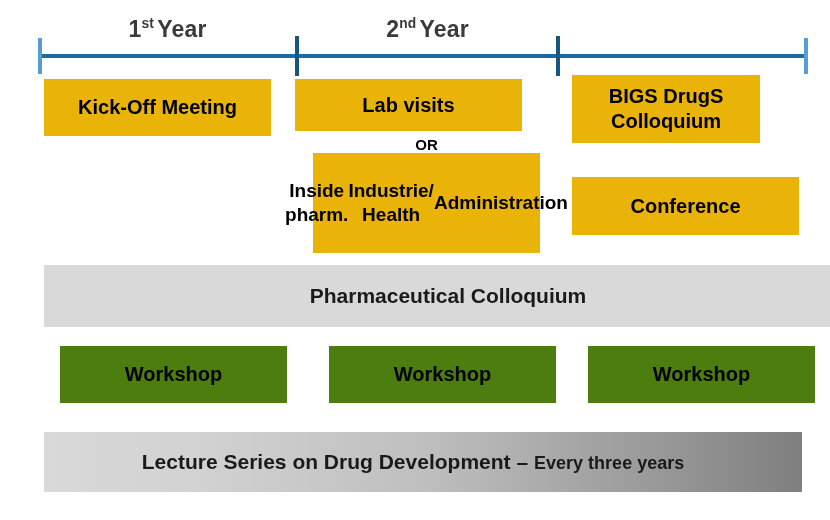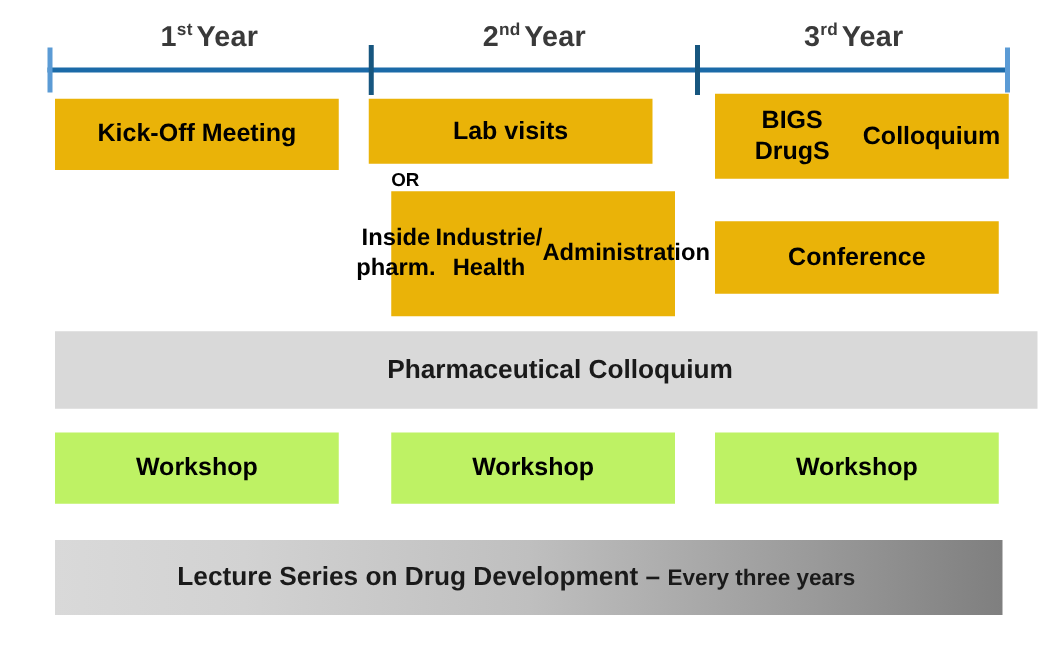--- a/index.html
+++ b/index.html
@@ -71,30 +71,31 @@
     display: flex;
     align-items: center;
     justify-content: center;
     text-align: center;
     font-weight: bold;
     color: #000000;
     box-sizing: border-box;
     padding: 0 6px;
   }
   .box-yellow { background: #eab308; }
-  .box-blue   { background: #bef264; }
+  .box-blue   { background: #4d7c0f; margin-left: 16px; }
 
   .box .line { display: block; width: 100%; }
 
   .box-text-20 { font-size: 20px; line-height: 25px; }
   .box-text-19 { font-size: 19px; line-height: 24px; }
 
   
   .or-label {
     position: absolute;
+    text-align: center;
     font-size: 15px;
     font-weight: bold;
     color: #000000;
     line-height: 16px;
   }
 
   
   .bar {
     position: absolute;
     display: flex;
@@ -133,43 +134,40 @@
 <div id="canvas">
 
   <div class="year-label" style="left: 38px; width: 259px;">
     <span>1</span><sup>st</sup><span class="yr-word">Year</span>
   </div>
 
   <div class="year-label" style="left: 297px; width: 261px;">
     <span>2</span><sup>nd</sup><span class="yr-word">Year</span>
   </div>
 
-  <div class="year-label" style="left: 558px; width: 250px;">
-    <span>3</span><sup>rd</sup><span class="yr-word">Year</span>
-  </div>
 
   <div class="axis-line"></div>
   <div class="tick tick-end" style="left: 38px;"></div>
   <div class="tick tick-mid" style="left: 295px;"></div>
   <div class="tick tick-mid" style="left: 556px;"></div>
   <div class="tick tick-end" style="left: 804px;"></div>
 
   <div class="box box-yellow box-text-20" style="left: 44px; top: 79px; width: 227px; height: 57px;">
     <span class="line">Kick-Off Meeting</span>
   </div>
 
   <div class="box box-yellow box-text-20" style="left: 295px; top: 79px; width: 227px; height: 52px;">
     <span class="line">Lab visits</span>
   </div>
 
   <div class="or-label" style="left: 313px; top: 137px; width: 227px;">
     <span>OR</span>
   </div>
 
-  <div class="box box-yellow box-text-20" style="left: 572px; top: 75px; width: 235px; height: 68px; flex-direction: row;">
+  <div class="box box-yellow box-text-20" style="left: 572px; top: 75px; width: 188px; height: 68px; flex-direction: column;">
     <span class="line">BIGS DrugS</span>
     <span class="line">Colloquium</span>
   </div>
 
 
   <div class="box box-yellow box-text-19" style="left: 313px; top: 153px; width: 227px; height: 100px; flex-direction: row;">
     <span class="line">Inside pharm.</span>
     <span class="line">Industrie/ Health</span>
     <span class="line">Administration</span>
   </div>

